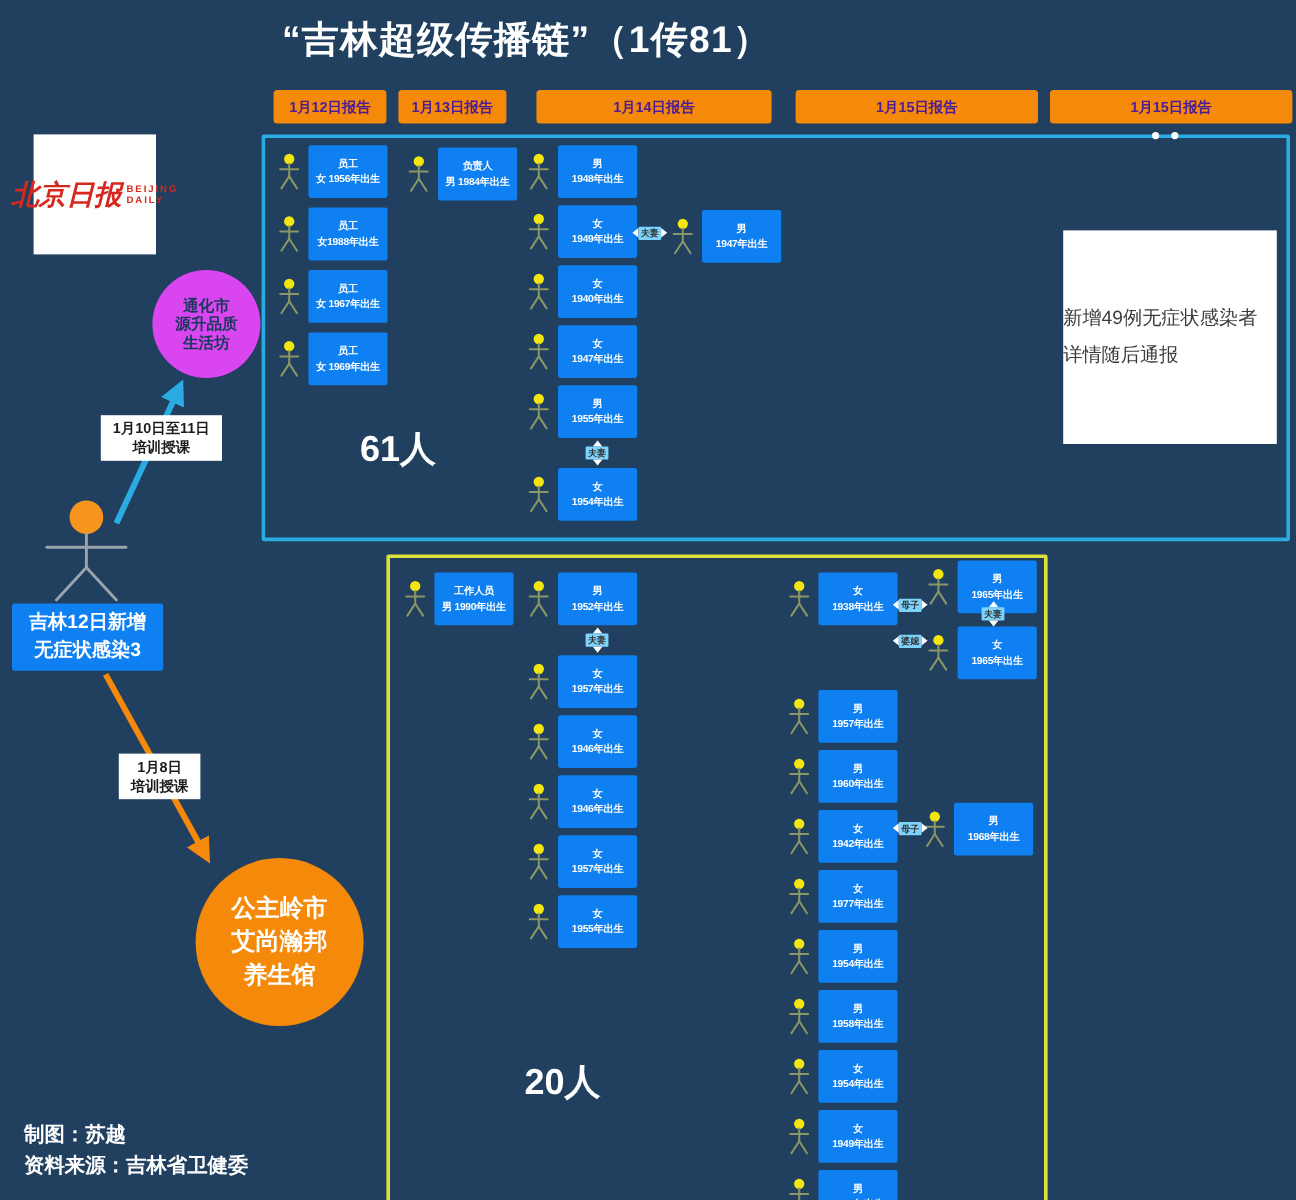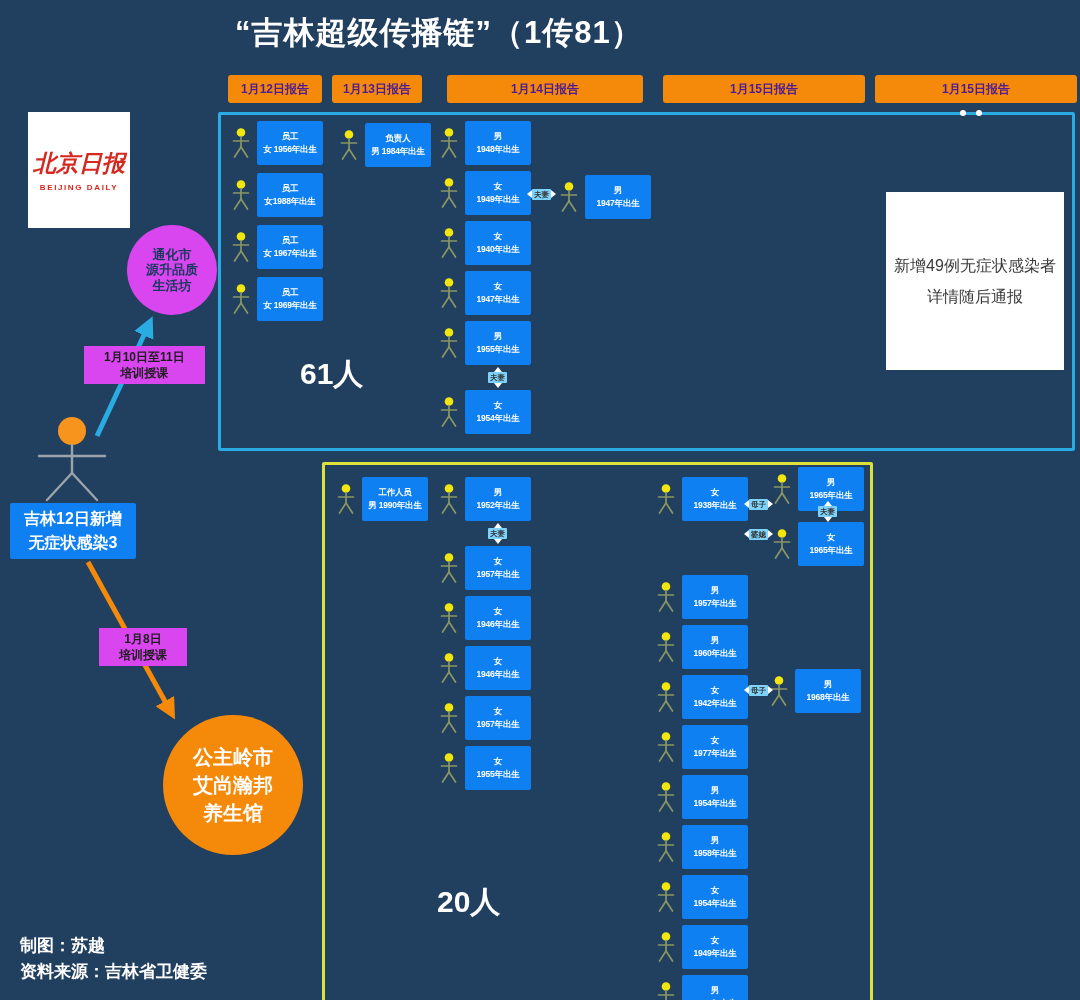--- a/index.html
+++ b/index.html
@@ -15,41 +15,41 @@
   #rb4{left:663px;width:202px;} #rb5{left:875px;width:202px;}
   
   #box61{left:218px;top:112px;width:851px;height:333px;border:3px solid #2aabe2;border-radius:2px;}
   #box20{left:322px;top:462px;width:545px;height:600px;border:3px solid #dde23b;border-radius:2px;}
   .bdot{position:absolute;width:6px;height:6px;border-radius:50%;background:#fff;top:110px;}
   #dot1{left:960px;} #dot2{left:976px;}
   
   .count{color:#fff;font-size:30px;font-weight:bold;}
   #count61{left:300px;top:354px;} #count20{left:437px;top:882px;}
   
-  #logo{left:28px;top:112px;width:102px;height:116px;background:#fff;display:flex;flex-direction:column;
+  #logo{left:28px;top:112px;width:102px;height:100px;background:#fff;display:flex;flex-direction:row;
         align-items:center;justify-content:center;gap:4px;}
   #logo .cn{color:#d5281e;font-family:"DejaVu Serif",serif;font-size:23px;font-weight:bold;font-style:italic;white-space:nowrap;}
   #logo .en{color:#d5281e;font-size:8px;font-weight:bold;letter-spacing:1.6px;}
   
   .venue{position:absolute;border-radius:50%;display:flex;flex-direction:column;align-items:center;
          justify-content:center;text-align:center;font-weight:bold;}
   #venue-th{left:127px;top:225px;width:90px;height:90px;background:#d946ef;color:#17395c;font-size:13px;line-height:1.2;}
   #venue-gzl{left:163px;top:715px;width:140px;height:140px;background:#f5890a;color:#fff;font-size:20px;line-height:1.4;}
   
-  .edgelabel{position:absolute;background:#d946ef;color:#1c1c1c;font-size:12px;font-weight:bold;
-             text-align:center;line-height:1.35;padding:3px 20px;}
+  .edgelabel{position:absolute;background:#ffffff;color:#1c1c1c;font-size:12px;font-weight:bold;
+             text-align:center;line-height:1.35;padding:3px 10px;}
   #edge-th{left:84px;top:346px;} #edge-gzl{left:99px;top:628px;}
   
   #index-fig{left:26px;top:414px;}
   #source-label{left:10px;top:503px;width:126px;height:56px;background:#0f80f2;color:#fff;font-size:16px;
                 font-weight:bold;display:flex;flex-direction:column;align-items:center;justify-content:center;
                 line-height:1.5;border-radius:2px;text-align:center;}
   
   #notebox{left:886px;top:192px;width:178px;height:178px;background:#fff;color:#3b3b3b;display:flex;
-           flex-direction:column;justify-content:center;text-align:center;font-size:16px;line-height:1.95;}
+           flex-direction:column;justify-content:center;font-size:16px;line-height:1.95;}
   
   .pcol{position:absolute;display:flex;flex-direction:column;gap:4px;}
   #col-staff{left:230px;top:120px;gap:6px;}
   #col-manager{left:338px;top:122px;}
   #col-cases{left:438px;top:120px;}
   #g2-worker{left:335px;top:476px;}
   #g2-colb{left:438px;top:476px;}
   #g2-colc{left:655px;top:476px;}
   .person{display:flex;align-items:center;gap:5px;height:46px;}
   .person .plabel{width:66px;height:44px;background:#0f80f2;color:#fff;border-radius:2px;display:flex;

